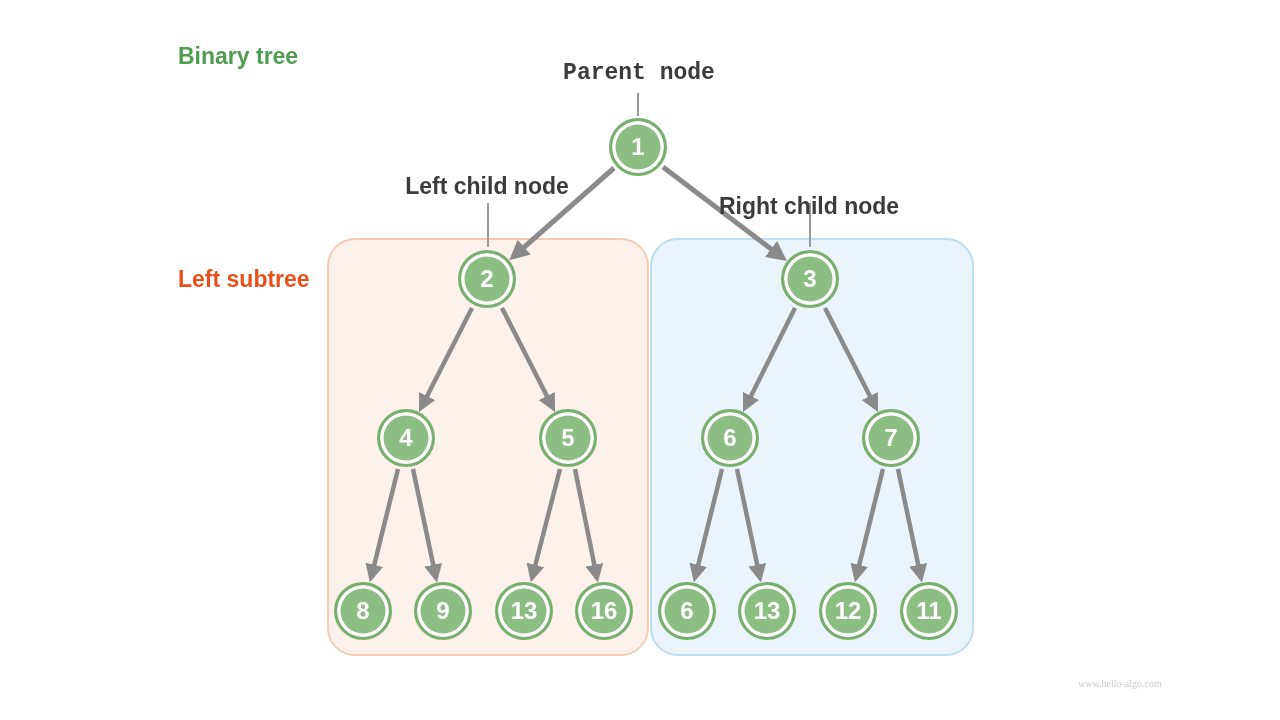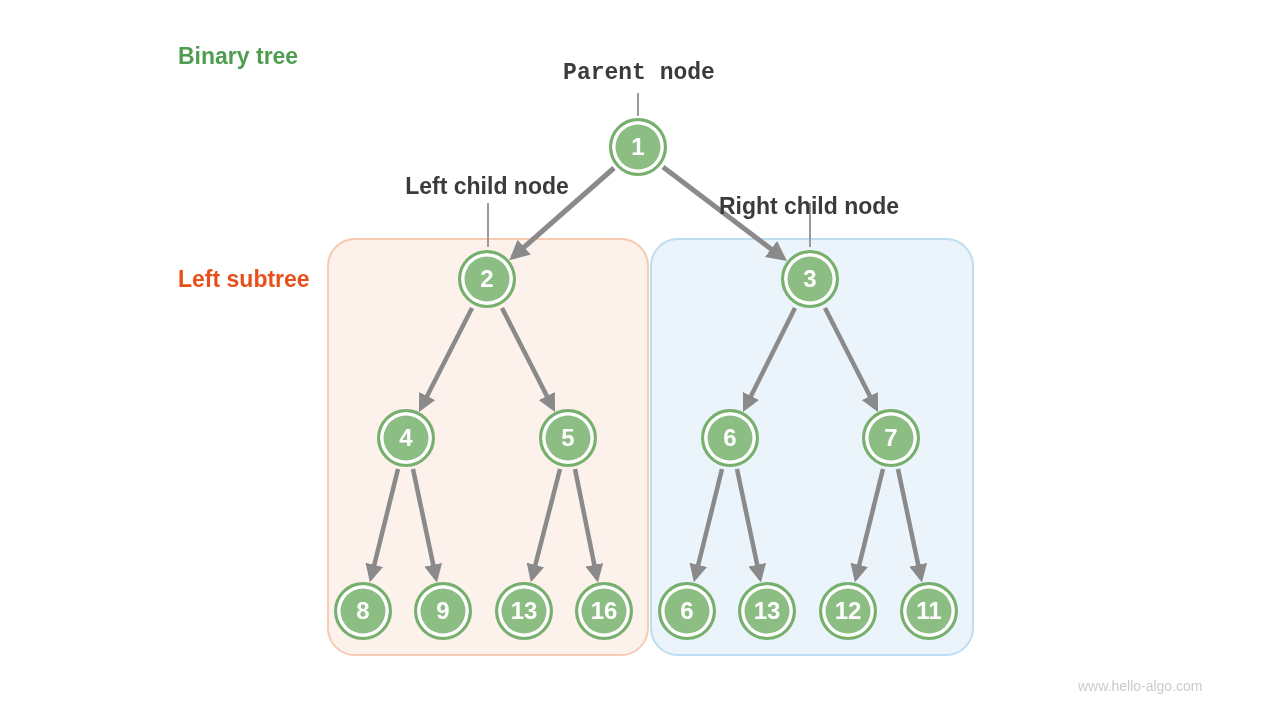--- a/index.html
+++ b/index.html
@@ -35,22 +35,22 @@
   }
   .lbl.edge-left{transform:translateY(-50%);}
   .lbl-title{left:178px;top:56px;color:var(--title_green);text-align:center;}
   .lbl-parent{left:639px;top:73px;font-family:Liberation Mono, monospace;}
   .lbl-left-child{left:487px;top:186px;}
   .lbl-right-child{left:809px;top:198px;margin-top:8px;}
   .lbl-left-subtree{left:178px;top:279px;color:var(--left_subtree_text);text-align:center;}
   .lbl-right-subtree{left:983px;top:279px;color:var(--right_subtree_text);}
   .watermark{
     position:absolute;left:1078px;top:678px;
-    font-family:Liberation Sans, sans-serif;
-    font-size:14px;color:var(--watermark);
+    font-family:Liberation Serif, serif;
+    font-size:10px;color:var(--watermark);
   }
 </style>
 </head>
 <body>
 
 <div class="stage">
 
   <div class="box left-box"></div>
   <div class="box right-box"></div>
 

